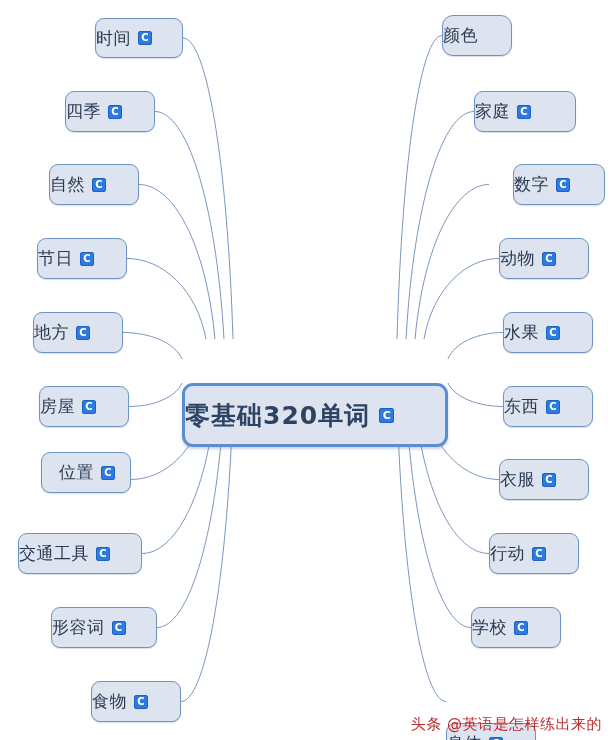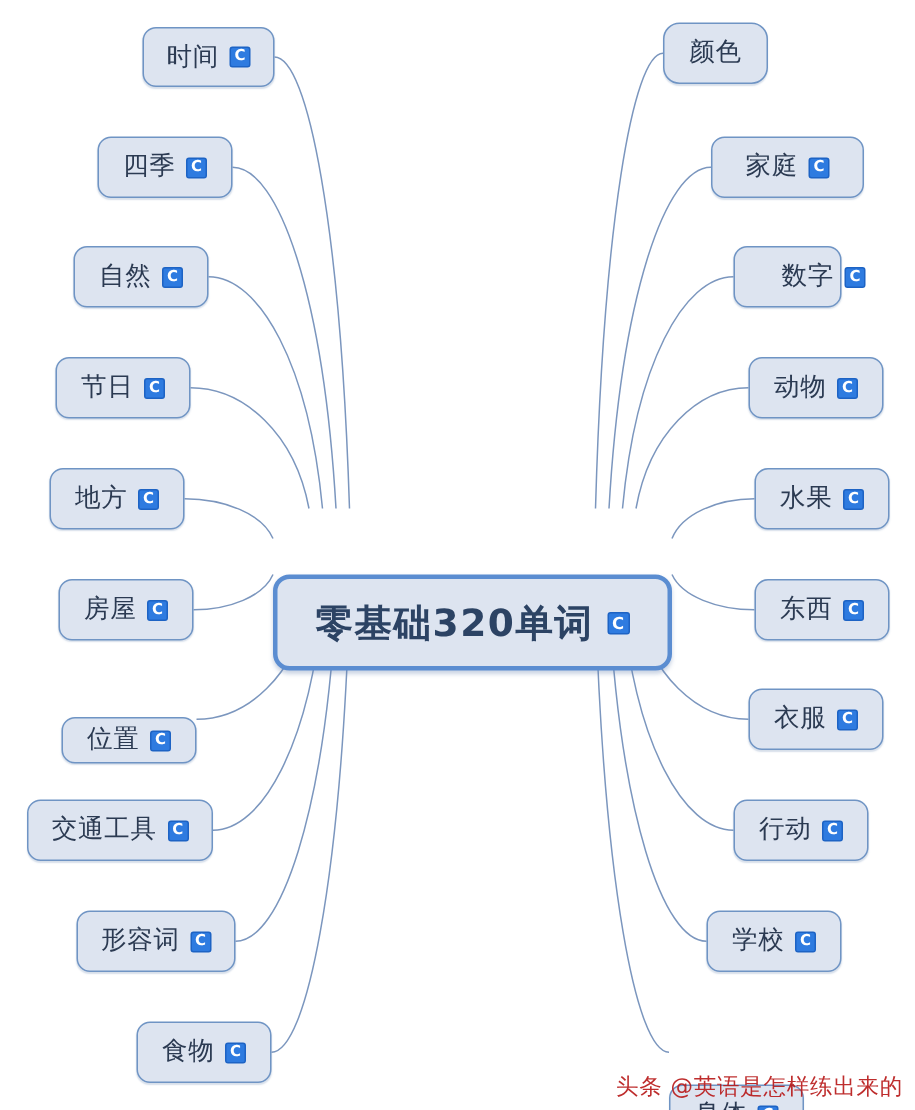--- a/index.html
+++ b/index.html
@@ -23,21 +23,20 @@
     top: 0;
     width: 610px;
     height: 740px;
     pointer-events: none;
   }
   .node {
     position: absolute;
     box-sizing: border-box;
     display: flex;
     align-items: center;
-    justify-content: center;
     gap: 7px;
     background: #dde4f0;
     border: 1.6px solid #6f94c4;
     border-radius: 9px;
     color: #2b3a52;
     font-size: 17px;
     line-height: 1;
     white-space: nowrap;
     box-shadow: 0 1px 1px rgba(110,140,180,0.28);
   }
@@ -139,21 +138,21 @@
         <span class="badge">C</span>
       </div>
       <div class="node" style="left: 33px; top: 312px; width: 90px; height: 41px;">
         <span class="label">地方</span>
         <span class="badge">C</span>
       </div>
       <div class="node" style="left: 39px; top: 386px; width: 90px; height: 41px;">
         <span class="label">房屋</span>
         <span class="badge">C</span>
       </div>
-      <div class="node" style="left: 41px; top: 478px; width: 90px; height: 31px;">
+      <div class="node" style="left: 41px; top: 452px; width: 90px; height: 41px; padding-left: 17px;">
         <span class="label">位置</span>
         <span class="badge">C</span>
       </div>
       <div class="node" style="left: 18px; top: 533px; width: 124px; height: 41px;">
         <span class="label">交通工具</span>
         <span class="badge">C</span>
       </div>
       <div class="node" style="left: 51px; top: 607px; width: 106px; height: 41px;">
         <span class="label">形容词</span>
         <span class="badge">C</span>
@@ -162,21 +161,21 @@
         <span class="label">食物</span>
         <span class="badge">C</span>
       </div>
       <div class="node" style="left: 442px; top: 15px; width: 70px; height: 41px; border-radius: 11px;">
         <span class="label">颜色</span>
       </div>
       <div class="node" style="left: 474px; top: 91px; width: 102px; height: 41px;">
         <span class="label">家庭</span>
         <span class="badge">C</span>
       </div>
-      <div class="node" style="left: 489px; top: 164px; width: 72px; height: 41px; padding-left: 48px;">
+      <div class="node" style="left: 513px; top: 164px; width: 92px; height: 41px;">
         <span class="label">数字</span>
         <span class="badge">C</span>
       </div>
       <div class="node" style="left: 499px; top: 238px; width: 90px; height: 41px;">
         <span class="label">动物</span>
         <span class="badge">C</span>
       </div>
       <div class="node" style="left: 503px; top: 312px; width: 90px; height: 41px;">
         <span class="label">水果</span>
         <span class="badge">C</span>

